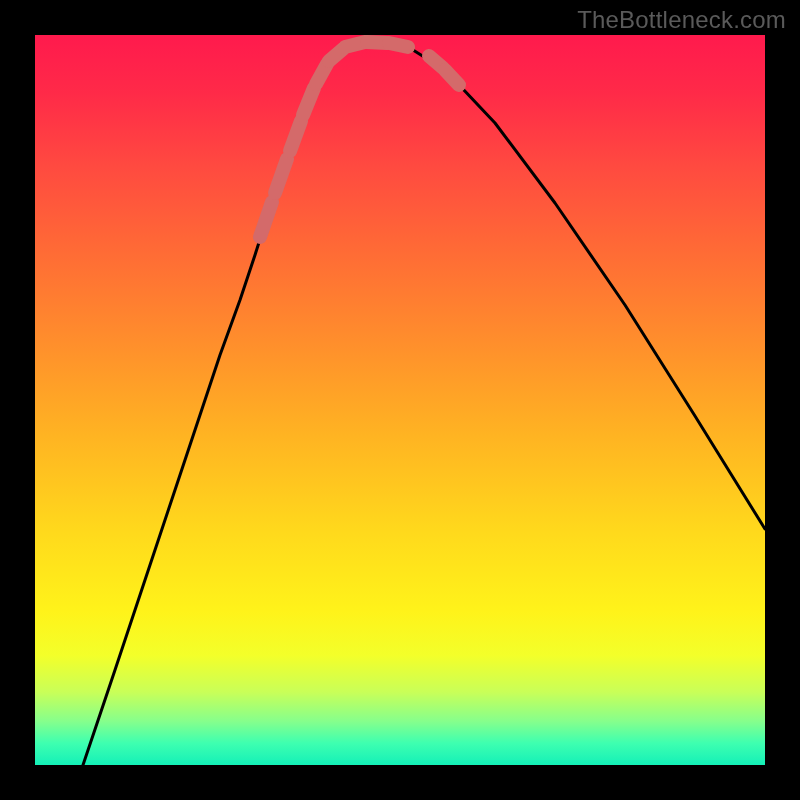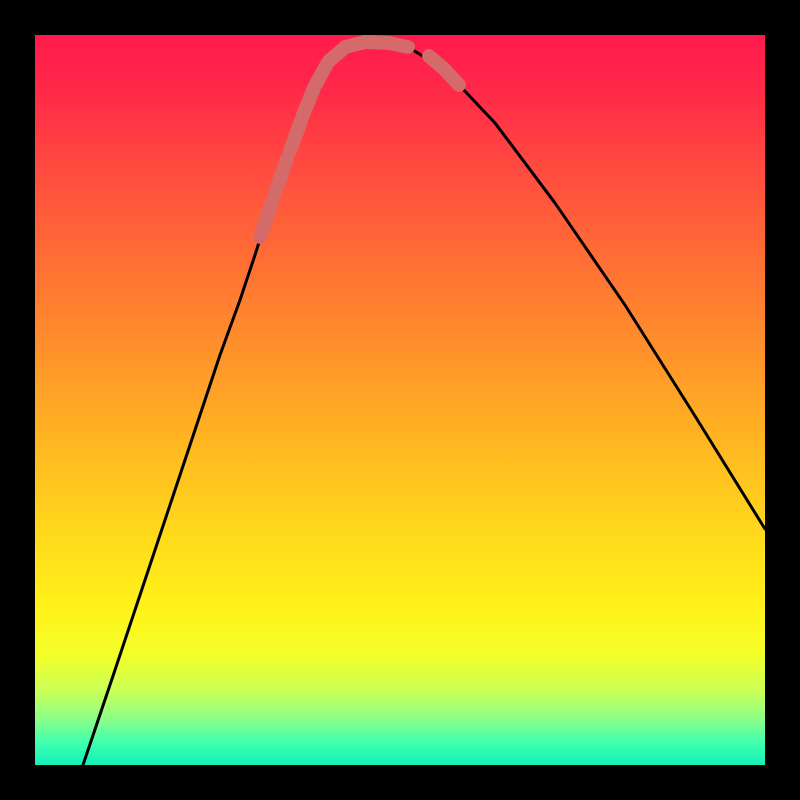--- a/index.html
+++ b/index.html
@@ -73,13 +73,14 @@
           <polyline points="281.0,49.0 292.0,29.0" fill="none" stroke="#d46a6a" stroke-width="14" stroke-linecap="round" stroke-linejoin="round"></polyline>
           <polyline points="294.0,26.0 308.0,14.0" fill="none" stroke="#d46a6a" stroke-width="14" stroke-linecap="round" stroke-linejoin="round"></polyline>
           <polyline points="310.0,12.0 330.0,7.0" fill="none" stroke="#d46a6a" stroke-width="14" stroke-linecap="round" stroke-linejoin="round"></polyline>
           <polyline points="332.0,7.0 352.0,8.0" fill="none" stroke="#d46a6a" stroke-width="14" stroke-linecap="round" stroke-linejoin="round"></polyline>
           <polyline points="354.0,8.0 373.0,12.0" fill="none" stroke="#d46a6a" stroke-width="14" stroke-linecap="round" stroke-linejoin="round"></polyline>
           <polyline points="394.0,21.0 408.0,33.0" fill="none" stroke="#d46a6a" stroke-width="14" stroke-linecap="round" stroke-linejoin="round"></polyline>
           <polyline points="410.0,35.0 424.0,50.0" fill="none" stroke="#d46a6a" stroke-width="14" stroke-linecap="round" stroke-linejoin="round"></polyline>
         </g>
     </svg>
   </div>
+  <div class="watermark">TheBottleneck.com</div>
 </div>
 
 </body></html>

